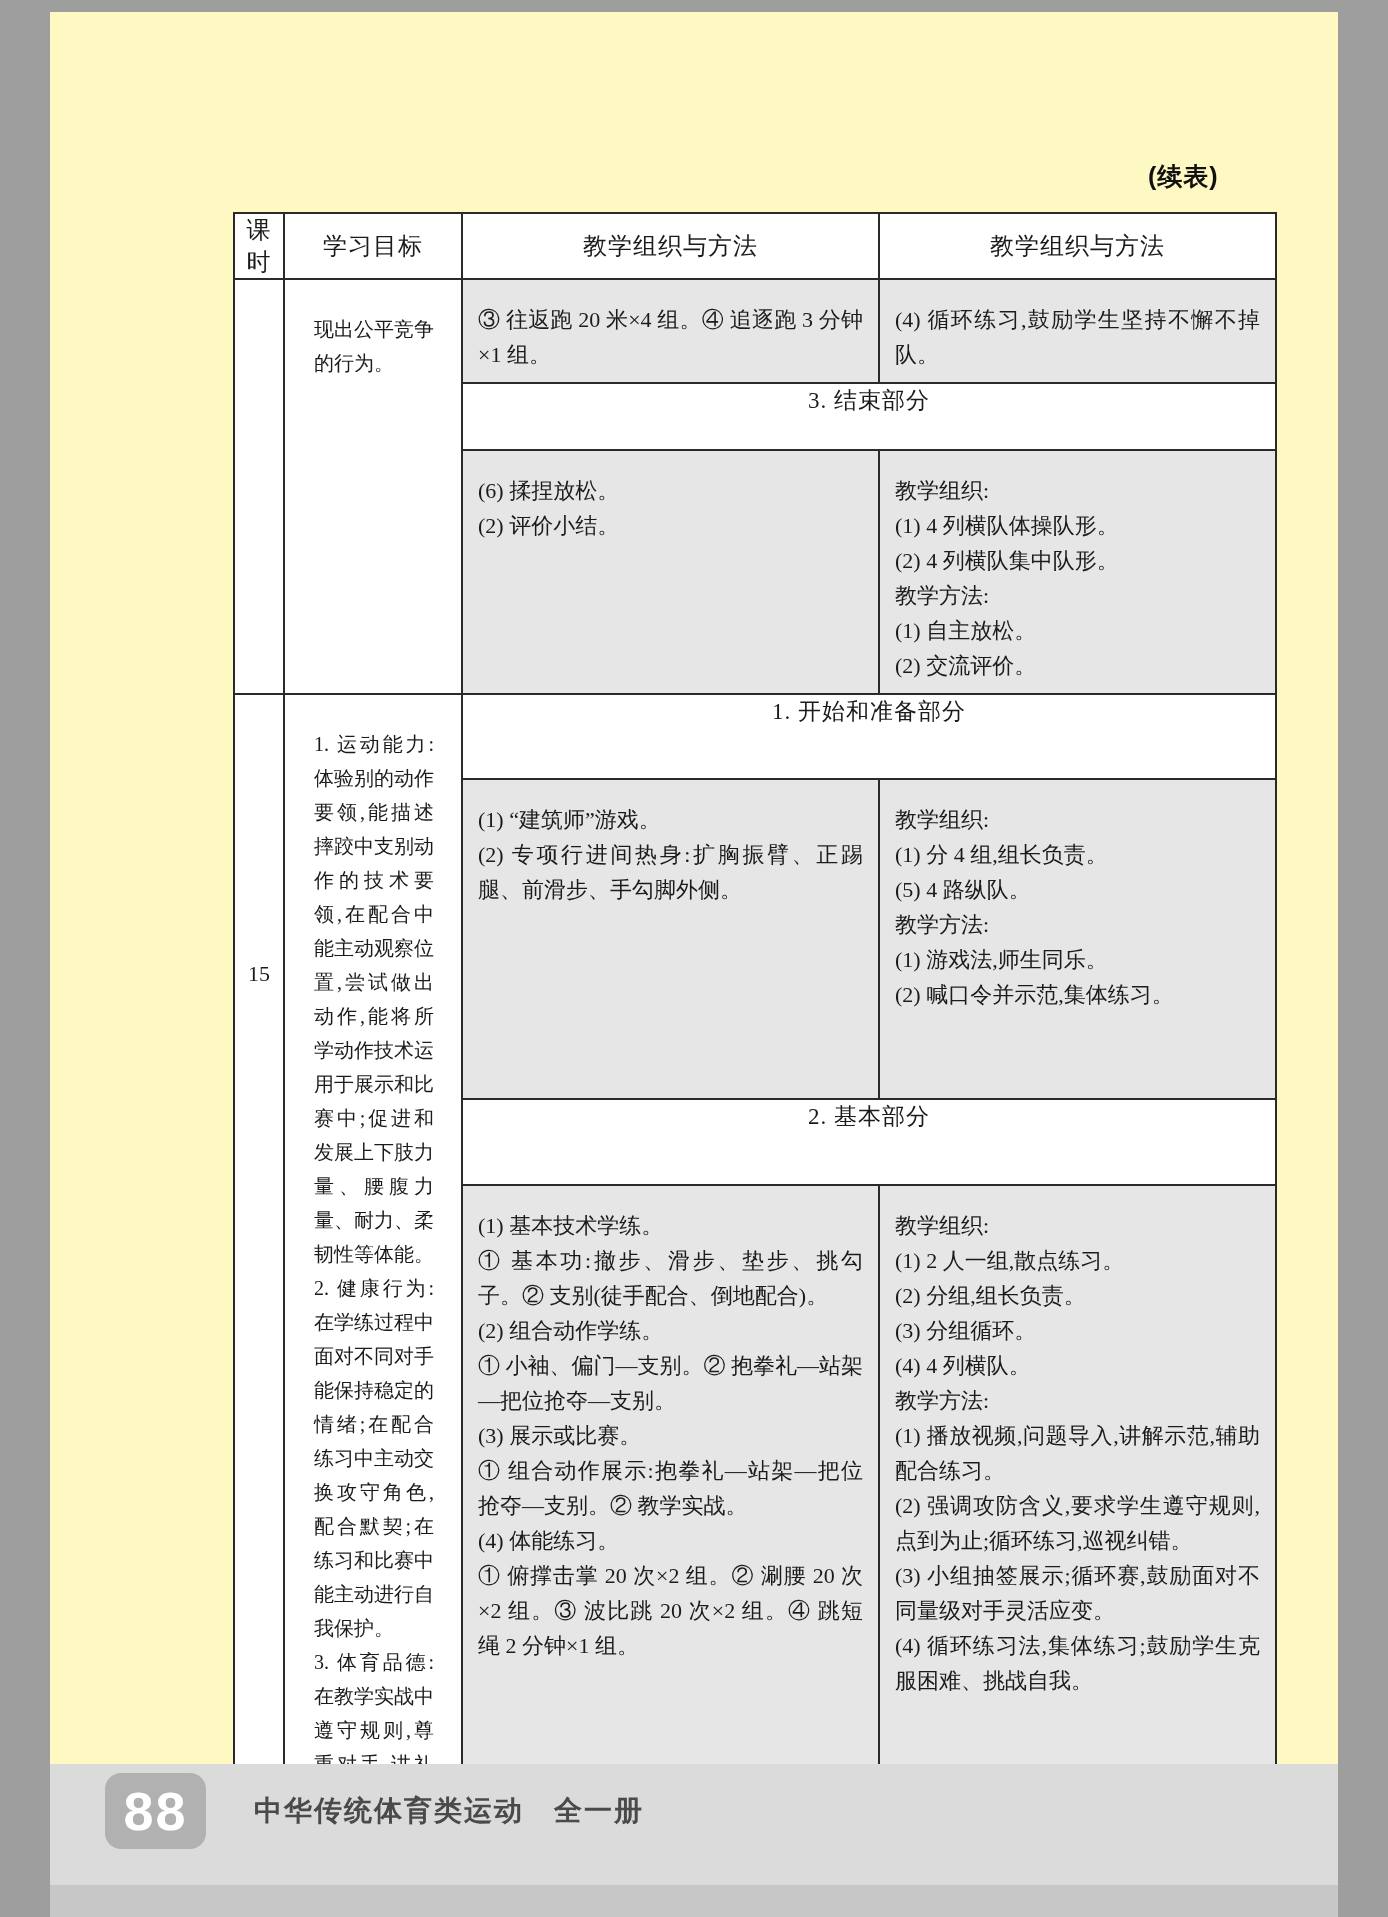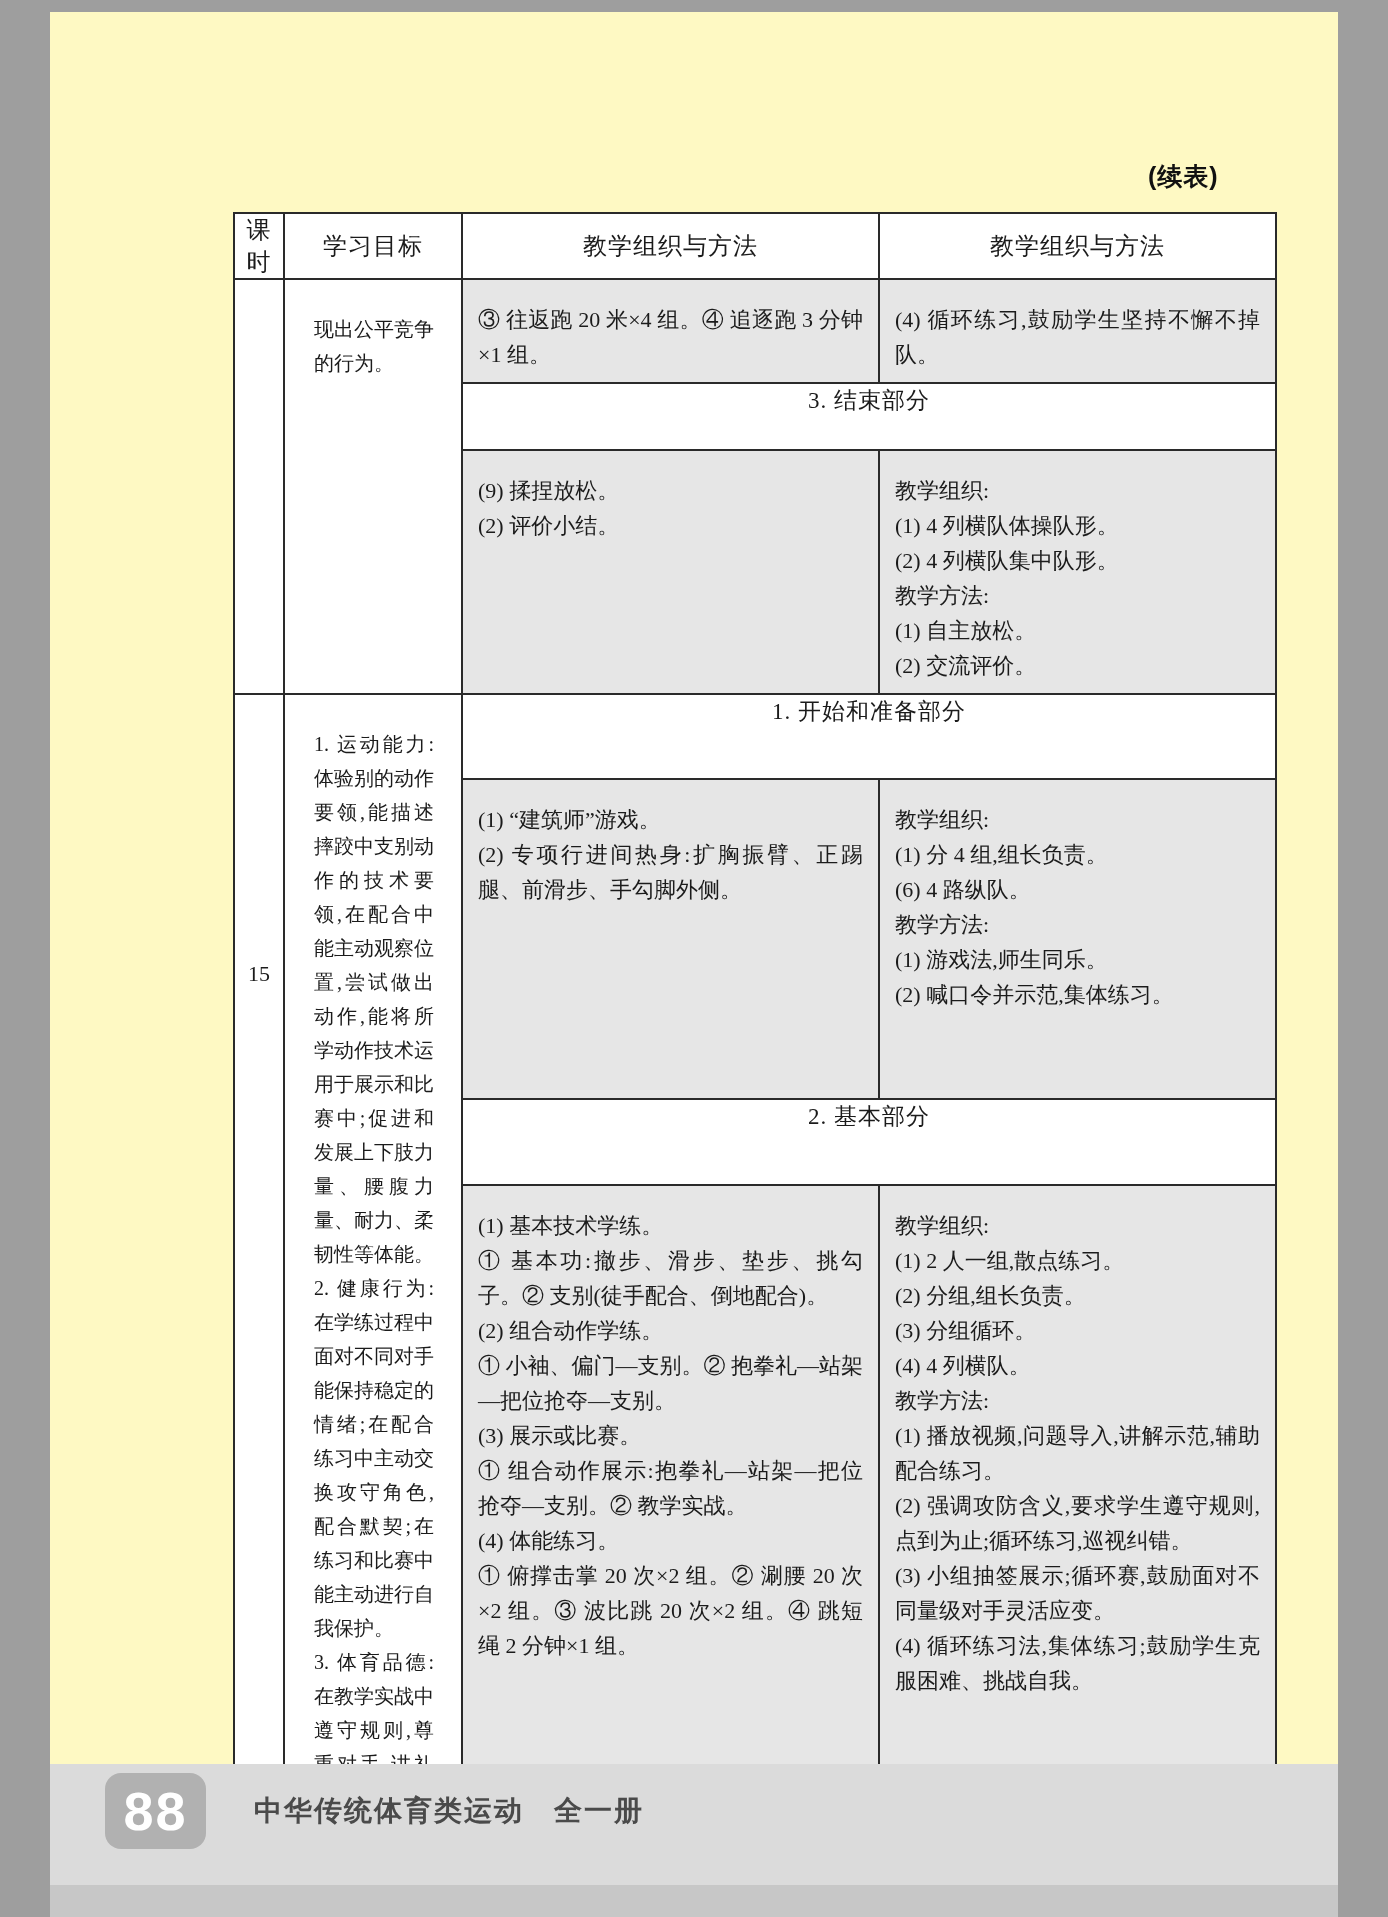--- a/index.html
+++ b/index.html
@@ -96,21 +96,21 @@
         <div class="goal-txt">现出公平竞争的行为。</div>
       </td>
       <td class="txt gray">③ 往返跑 20 米×4 组。④ 追逐跑 3 分钟×1 组。</td>
       <td class="txt gray">(4) 循环练习,鼓励学生坚持不懈不掉队。</td>
     </tr>
     <tr style="height:67px">
       <td class="band" colspan="2">3. 结束部分</td>
     </tr>
     <tr style="height:240px">
       <td class="txt gray">
-            <div class="para">(9) 揉捏放松。</div>
+            <div class="para">(6) 揉捏放松。</div>
             <div class="para">(2) 评价小结。</div>
           </td>
       <td class="txt gray">
             <div class="para">教学组织:</div>
             <div class="para">(1) 4 列横队体操队形。</div>
             <div class="para">(2) 4 列横队集中队形。</div>
             <div class="para">教学方法:</div>
             <div class="para">(1) 自主放松。</div>
             <div class="para">(2) 交流评价。</div>
           </td>
@@ -130,21 +130,21 @@
       <td class="band" colspan="2">1. 开始和准备部分</td>
     </tr>
     <tr style="height:232px">
       <td class="txt gray">
             <div class="para">(1) “建筑师”游戏。</div>
             <div class="para">(2) 专项行进间热身:扩胸振臂、正踢腿、前滑步、手勾脚外侧。</div>
           </td>
       <td class="txt gray">
             <div class="para">教学组织:</div>
             <div class="para">(1) 分 4 组,组长负责。</div>
-            <div class="para">(6) 4 路纵队。</div>
+            <div class="para">(5) 4 路纵队。</div>
             <div class="para">教学方法:</div>
             <div class="para">(1) 游戏法,师生同乐。</div>
             <div class="para">(2) 喊口令并示范,集体练习。</div>
           </td>
     </tr>
     <tr style="height:66px">
       <td class="band" colspan="2">2. 基本部分</td>
     </tr>
     <tr style="height:578px">
       <td class="txt gray">

